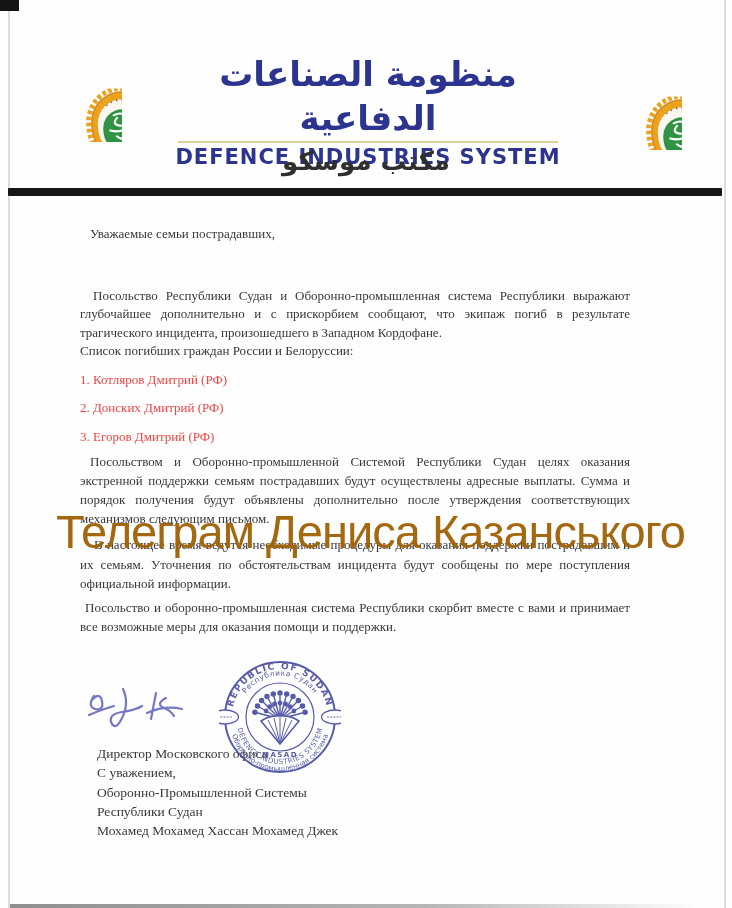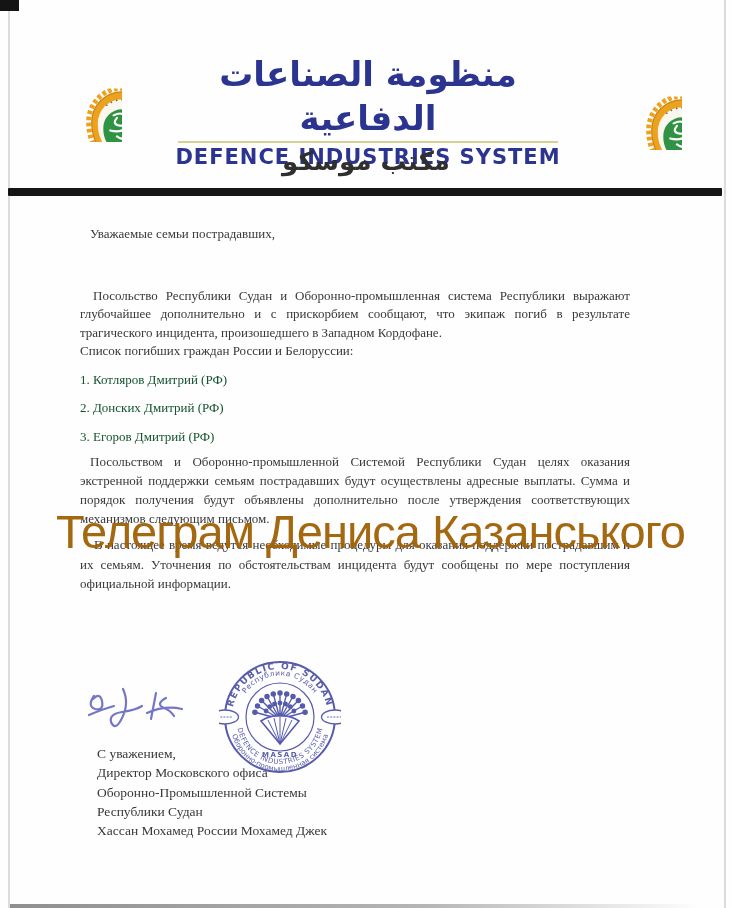--- a/index.html
+++ b/index.html
@@ -23,21 +23,21 @@
         direction:rtl;}
   #office-arabic span{text-underline-offset:5px;}
   #divider-bar{position:absolute;left:8px;top:188px;width:714px;height:8px;background:#161616;border-radius:1px;}
 
   
   #letter-flow{position:absolute;left:80px;top:225px;width:550px;font-size:13px;line-height:18.5px;}
   #greeting{padding-left:10px;margin-bottom:43px;}
   .para{text-align:justify;}
   #paragraph-1{text-indent:13px;}
   #list-intro{margin-top:0;}
-  .list-item{margin-top:10px;line-height:18.5px;color:#14532d;}
+  .list-item{margin-top:10px;line-height:18.5px;color:#ef4444;}
   .list-item:first-child{margin-top:6px;}
   #paragraph-2{margin-top:7px;line-height:19.2px;text-indent:14px;}
   #paragraph-3{margin-top:5.5px;line-height:19.2px;text-indent:10px;}
   #paragraph-4{margin-top:5px;line-height:19.2px;text-indent:5px;}
 
   
   #watermark{position:absolute;left:56px;top:504px;font-family:"Liberation Sans",sans-serif;
         font-size:47px;font-weight:500;letter-spacing:-1px;color:#a16207;white-space:nowrap;
         z-index:30;opacity:.96;}
 
@@ -103,20 +103,21 @@
 
   <div id="letter-flow">
     <div id="greeting">Уважаемые семьи пострадавших,</div>
     <div id="paragraph-1" class="para">Посольство Республики Судан и Оборонно-промышленная система Республики выражают глубочайшее дополнительно и с прискорбием сообщают, что экипаж погиб в результате трагического инцидента, произошедшего в Западном Кордофане.</div>
     <div id="list-intro">Список погибших граждан России и Белоруссии:</div>
     <div class="list-item">1. Котляров Дмитрий  (РФ)</div>
     <div class="list-item">2. Донских Дмитрий (РФ)</div>
     <div class="list-item">3. Егоров Дмитрий (РФ)</div>
     <div id="paragraph-3" class="para">Посольством и Оборонно-промышленной Системой Республики Судан целях оказания экстренной поддержки семьям пострадавших будут осуществлены адресные выплаты. Сумма и порядок получения будут объявлены дополнительно после утверждения соответствующих механизмов следующим письмом.</div>
     <div id="paragraph-2" class="para">В настоящее время ведутся необходимые процедуры для оказания поддержки пострадавшим и их семьям. Уточнения по обстоятельствам инцидента будут сообщены по мере поступления официальной информации.</div>
+    <div id="paragraph-4" class="para">Посольство и оборонно-промышленная система Республики скорбит вместе с вами и принимает все возможные меры для оказания помощи и поддержки.</div>
   </div>
 
   <div id="watermark">Телеграм Дениса Казанського</div>
 
   <svg id="signature" width="105" height="50" viewBox="0 0 105 50">
     <g stroke="#7377c4" stroke-width="2.2" fill="none" stroke-linecap="round">
       <path d="M 10,12 q -7,10 1,13 q 9,2 7,-8 q -2,-9 -9,-2"></path>
       <path d="M 5,31 q 14,-6 25,-9"></path>
       <path d="M 39,5 q 7,15 -2,31 q -6,11 -10,2 q -2,-8 11,-10 q 14,-2 20,-6"></path>
       <path d="M 72,9 l -5,26 m 15,-21 q -11,6 -2,10 q 6,2 10,8 m -27,-3 q 18,-8 35,-4"></path>
@@ -179,21 +180,21 @@
     <text x="0" y="40" text-anchor="middle" font-size="7" font-weight="bold" letter-spacing="1.5" fill="#4d52a3">MASAD</text>
 
     <g stroke="#4a4fa5" fill="#ffffff">
       <ellipse cx="-55" cy="0" rx="13.5" ry="7" stroke-width="1.3"></ellipse>
       <ellipse cx="55" cy="0" rx="13.5" ry="7" stroke-width="1.3"></ellipse>
       <path d="M -63,0 h 16 M 47,0 h 16" stroke-width="0.9" stroke-dasharray="2 1.2" fill="none"></path>
     </g>
   </svg>
 
   <div id="closing-block">
+    <div>Директор Московского офиса</div>
     <div>С уважением,</div>
-    <div>Директор Московского офиса</div>
     <div>Оборонно-Промышленной Системы</div>
     <div>Республики Судан</div>
-    <div>Хассан Мохамед России Мохамед Джек</div>
+    <div>Мохамед Мохамед Хассан Мохамед Джек</div>
   </div>
 
   <div id="bottom-artifact"></div>
 </div>
 
 </body></html>

